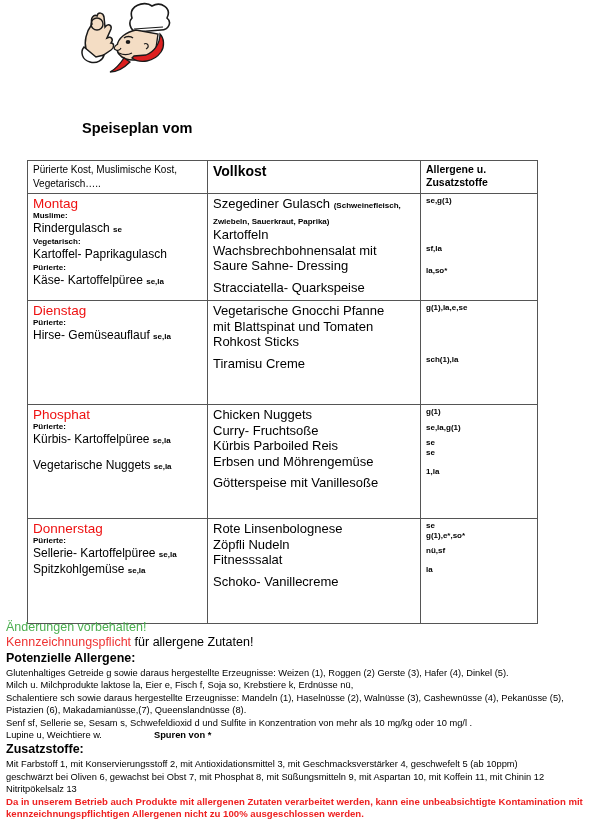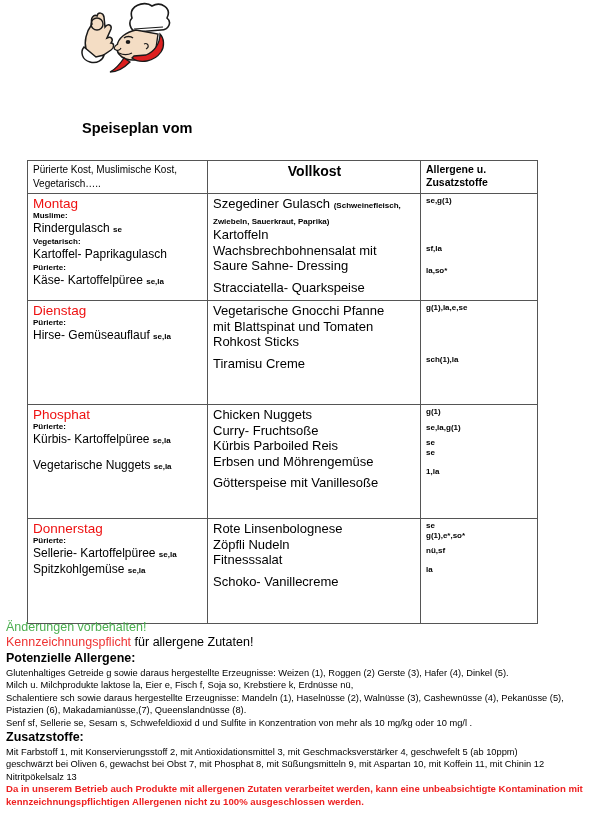--- a/index.html
+++ b/index.html
@@ -88,21 +88,20 @@
 
   .hdr-left {
     font-size: 10px;
     line-height: 14px;
     color: #000;
     padding-top: 4px;
   }
   .hdr-mid {
     font-size: 14px;
     font-weight: bold;
-    text-align: center;
     padding-top: 4px;
   }
   .hdr-right {
     font-size: 10.5px;
     font-weight: bold;
     line-height: 13px;
     padding-top: 4px;
   }
 
   .day-name {
@@ -354,20 +353,23 @@
   <div class="f-green">Änderungen vorbehalten!</div>
   <div class="f-red-lead">
     <span class="red">Kennzeichnungspflicht</span><span> für allergene Zutaten!</span>
   </div>
   <div class="f-bold-head">Potenzielle Allergene:</div>
   <div class="f-small">Glutenhaltiges Getreide g sowie daraus hergestellte Erzeugnisse: Weizen (1), Roggen (2) Gerste (3), Hafer (4), Dinkel (5).</div>
   <div class="f-small">Milch u. Milchprodukte laktose la, Eier e, Fisch f, Soja so, Krebstiere k, Erdnüsse nü,</div>
   <div class="f-small">Schalentiere sch sowie daraus hergestellte Erzeugnisse: Mandeln (1), Haselnüsse (2), Walnüsse (3), Cashewnüsse (4), Pekanüsse (5),</div>
   <div class="f-small">Pistazien (6), Makadamianüsse,(7), Queenslandnüsse (8).</div>
   <div class="f-small">Senf sf,  Sellerie se, Sesam s, Schwefeldioxid d und Sulfite in Konzentration von mehr als 10 mg/kg oder 10 mg/l .</div>
+  <div class="f-small">
+    <span>Lupine u, Weichtiere w.</span><span class="spuren-gap"></span><b>Spuren von *</b>
+  </div>
   <div class="f-bold-head">Zusatzstoffe:</div>
   <div class="f-small">Mit Farbstoff 1,  mit Konservierungsstoff  2,  mit Antioxidationsmittel 3,  mit Geschmacksverstärker 4, geschwefelt 5 (ab 10ppm)</div>
   <div class="f-small">geschwärzt bei Oliven 6, gewachst bei Obst 7,  mit Phosphat 8,  mit Süßungsmitteln 9, mit Aspartan 10, mit Koffein 11, mit Chinin 12</div>
   <div class="f-small">Nitritpökelsalz 13</div>
   <div class="f-red-small">Da in unserem Betrieb auch Produkte mit allergenen Zutaten verarbeitet werden, kann eine unbeabsichtigte Kontamination mit</div>
   <div class="f-red-small">kennzeichnungspflichtigen Allergenen nicht zu 100% ausgeschlossen werden.</div>
 
 </div>
 
 </body></html>

